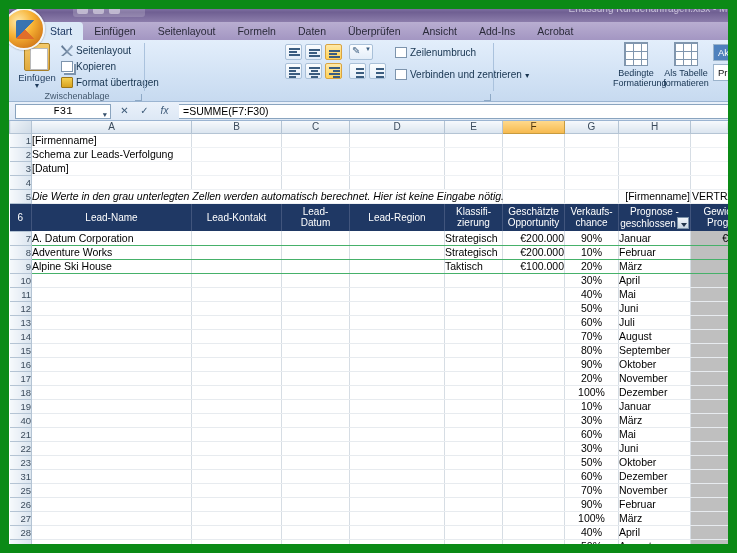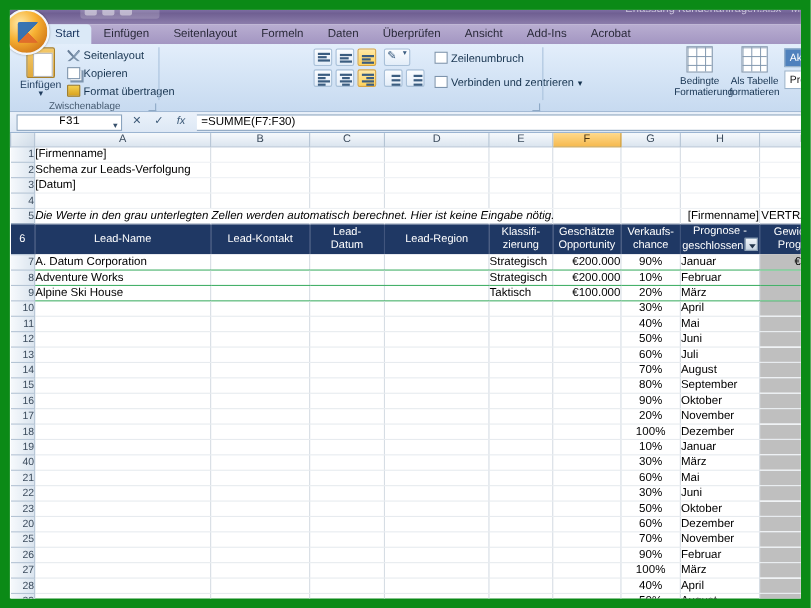--- a/index.html
+++ b/index.html
@@ -627,21 +627,21 @@
             <td class="c "></td>
             <td class="c "></td>
             <td class="c "></td>
             <td class="c "></td>
             <td class="c rt"></td>
             <td class="c ctr">50%</td>
             <td class="c ">Oktober</td>
             <td class="c grayc">0</td>
           </tr>
           <tr class="rowline">
-            <td class="rowh">20</td>
+            <td class="rowh">31</td>
             <td class="c "></td>
             <td class="c "></td>
             <td class="c "></td>
             <td class="c "></td>
             <td class="c "></td>
             <td class="c rt"></td>
             <td class="c ctr">60%</td>
             <td class="c ">Dezember</td>
             <td class="c grayc">0</td>
           </tr>

